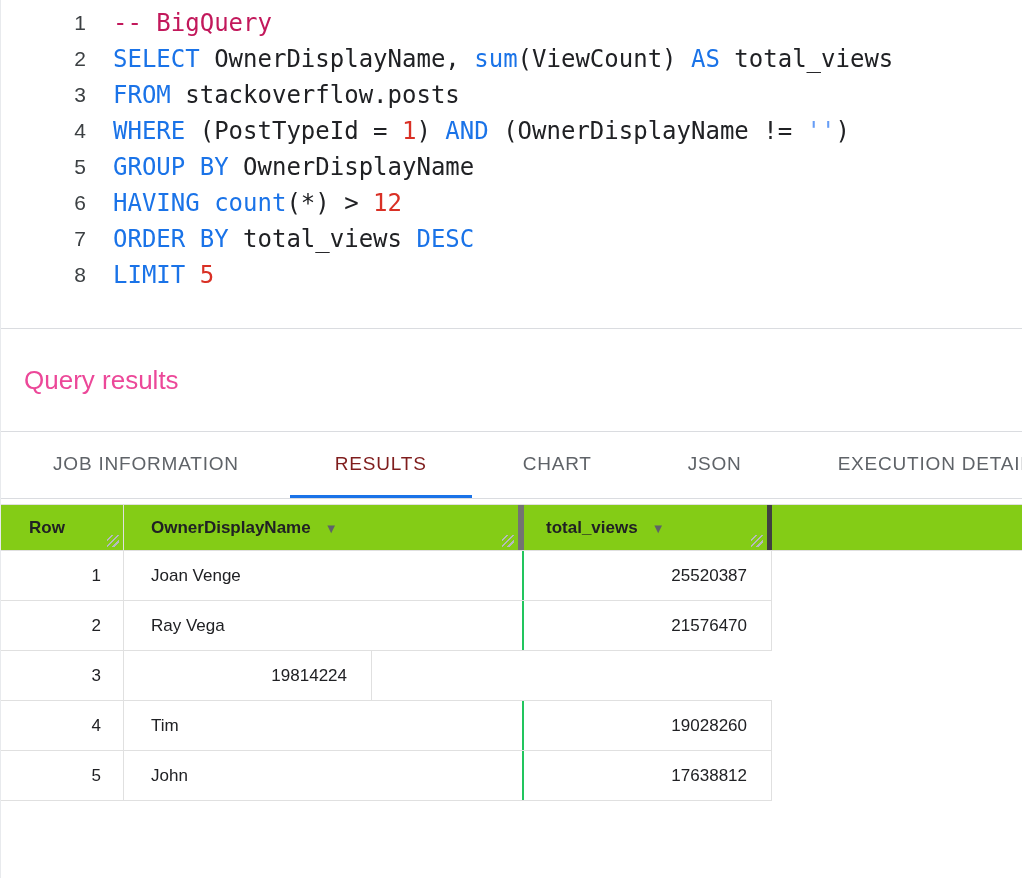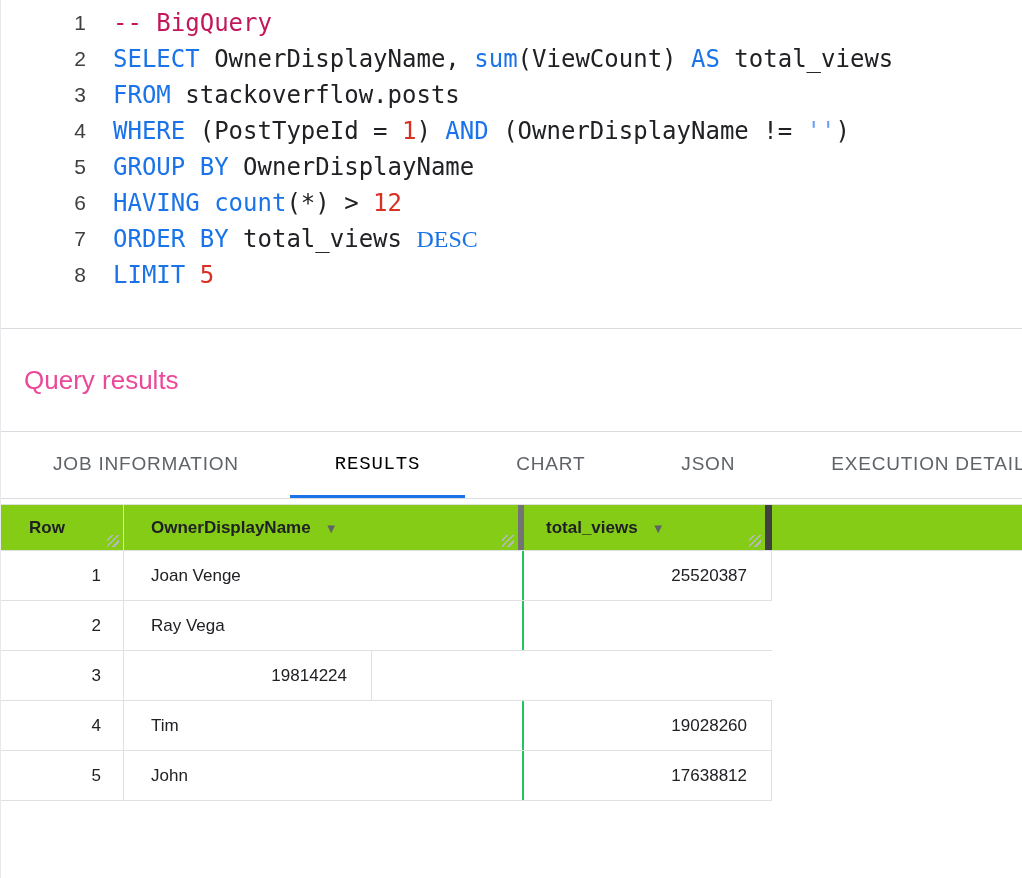--- a/index.html
+++ b/index.html
@@ -89,21 +89,21 @@
     font-size: 17px;
     font-weight: 700;
   }
   .th {
     position: relative;
     line-height: 45px;
     white-space: nowrap;
   }
   .col-row   { width: 123px; padding-left: 28px; border-right: 1px solid #e0e0e0; }
   .col-owner { width: 400px; padding-left: 27px; border-right: 6px solid #737373; }
-  .col-views { width: 248px; padding-left: 22px; border-right: 7px solid #404040; }
+  .col-views { width: 248px; padding-left: 22px; border-right: 5px solid #404040; }
   .col-fill  { flex: 1; }
   .sort {
     font-size: 13px;
     color: #5f6368;
     margin-left: 14px;
     cursor: pointer;
     font-weight: 400;
   }
   .rz {
     position: absolute;
@@ -131,32 +131,32 @@
 <div class="page">
 
   <section class="editor">
     <div id="code-lines">
         <div class="code-line"><span class="gutter">1</span><span class="code"><span style="color: rgb(194, 24, 91);">-- BigQuery</span></span></div>
         <div class="code-line"><span class="gutter">2</span><span class="code"><span style="color: rgb(26, 115, 232);">SELECT</span><span style="color: rgb(32, 33, 36);"> OwnerDisplayName, </span><span style="color: rgb(26, 115, 232);">sum</span><span style="color: rgb(32, 33, 36);">(ViewCount) </span><span style="color: rgb(26, 115, 232);">AS</span><span style="color: rgb(32, 33, 36);"> total_views</span></span></div>
         <div class="code-line"><span class="gutter">3</span><span class="code"><span style="color: rgb(26, 115, 232);">FROM</span><span style="color: rgb(32, 33, 36);"> stackoverflow.posts</span></span></div>
         <div class="code-line"><span class="gutter">4</span><span class="code"><span style="color: rgb(26, 115, 232);">WHERE</span><span style="color: rgb(32, 33, 36);"> (PostTypeId = </span><span style="color: rgb(217, 48, 37);">1</span><span style="color: rgb(32, 33, 36);">) </span><span style="color: rgb(26, 115, 232);">AND</span><span style="color: rgb(32, 33, 36);"> (OwnerDisplayName != </span><span style="color: rgb(102, 157, 246);">''</span><span style="color: rgb(32, 33, 36);">)</span></span></div>
         <div class="code-line"><span class="gutter">5</span><span class="code"><span style="color: rgb(26, 115, 232);">GROUP BY</span><span style="color: rgb(32, 33, 36);"> OwnerDisplayName</span></span></div>
         <div class="code-line"><span class="gutter">6</span><span class="code"><span style="color: rgb(26, 115, 232);">HAVING</span><span style="color: rgb(32, 33, 36);"> </span><span style="color: rgb(26, 115, 232);">count</span><span style="color: rgb(32, 33, 36);">(*) &gt; </span><span style="color: rgb(217, 48, 37);">12</span></span></div>
-        <div class="code-line"><span class="gutter">7</span><span class="code"><span style="color: rgb(26, 115, 232);">ORDER BY</span><span style="color: rgb(32, 33, 36);"> total_views </span><span style="color: rgb(26, 115, 232); font-family: Liberation Serif, serif;">DESC</span></span></div>
+        <div class="code-line"><span class="gutter">7</span><span class="code"><span style="color: rgb(26, 115, 232);">ORDER BY</span><span style="color: rgb(32, 33, 36);"> total_views </span><span style="color: rgb(26, 115, 232);">DESC</span></span></div>
         <div class="code-line"><span class="gutter">8</span><span class="code"><span style="color: rgb(26, 115, 232);">LIMIT</span><span style="color: rgb(32, 33, 36);"> </span><span style="color: rgb(217, 48, 37);">5</span></span></div>
       </div>
   </section>
 
   <section class="results-title-bar">
     <h1>Query results</h1>
   </section>
 
   <nav class="tabs" id="tabs">
       <div class="tab">JOB INFORMATION</div>
-      <div class="tab active" style="color: #000000; border-bottom-color: rgb(26, 115, 232); font-family: Liberation Mono, monospace;">RESULTS</div>
+      <div class="tab active" style="color: #7f1d1d; border-bottom-color: rgb(26, 115, 232);">RESULTS</div>
       <div class="tab">CHART</div>
       <div class="tab">JSON</div>
       <div class="tab">EXECUTION DETAILS</div>
     </nav>
 
   <section class="grid">
     <div class="thead">
       <div class="th col-row">
         <span>Row</span>
         <span class="rz"></span>
@@ -173,20 +173,21 @@
     </div>
     <div id="table-body">
         <div class="trow">
           <div class="td c-row">1</div>
           <div class="td c-owner">Joan Venge</div>
           <div class="td c-views">25520387</div>
         </div>
         <div class="trow">
           <div class="td c-row">2</div>
           <div class="td c-owner">Ray Vega</div>
+          <div class="td c-views">21576470</div>
         </div>
         <div class="trow">
           <div class="td c-row">3</div>
           <div class="td c-views">19814224</div>
         </div>
         <div class="trow">
           <div class="td c-row">4</div>
           <div class="td c-owner">Tim</div>
           <div class="td c-views">19028260</div>
         </div>

